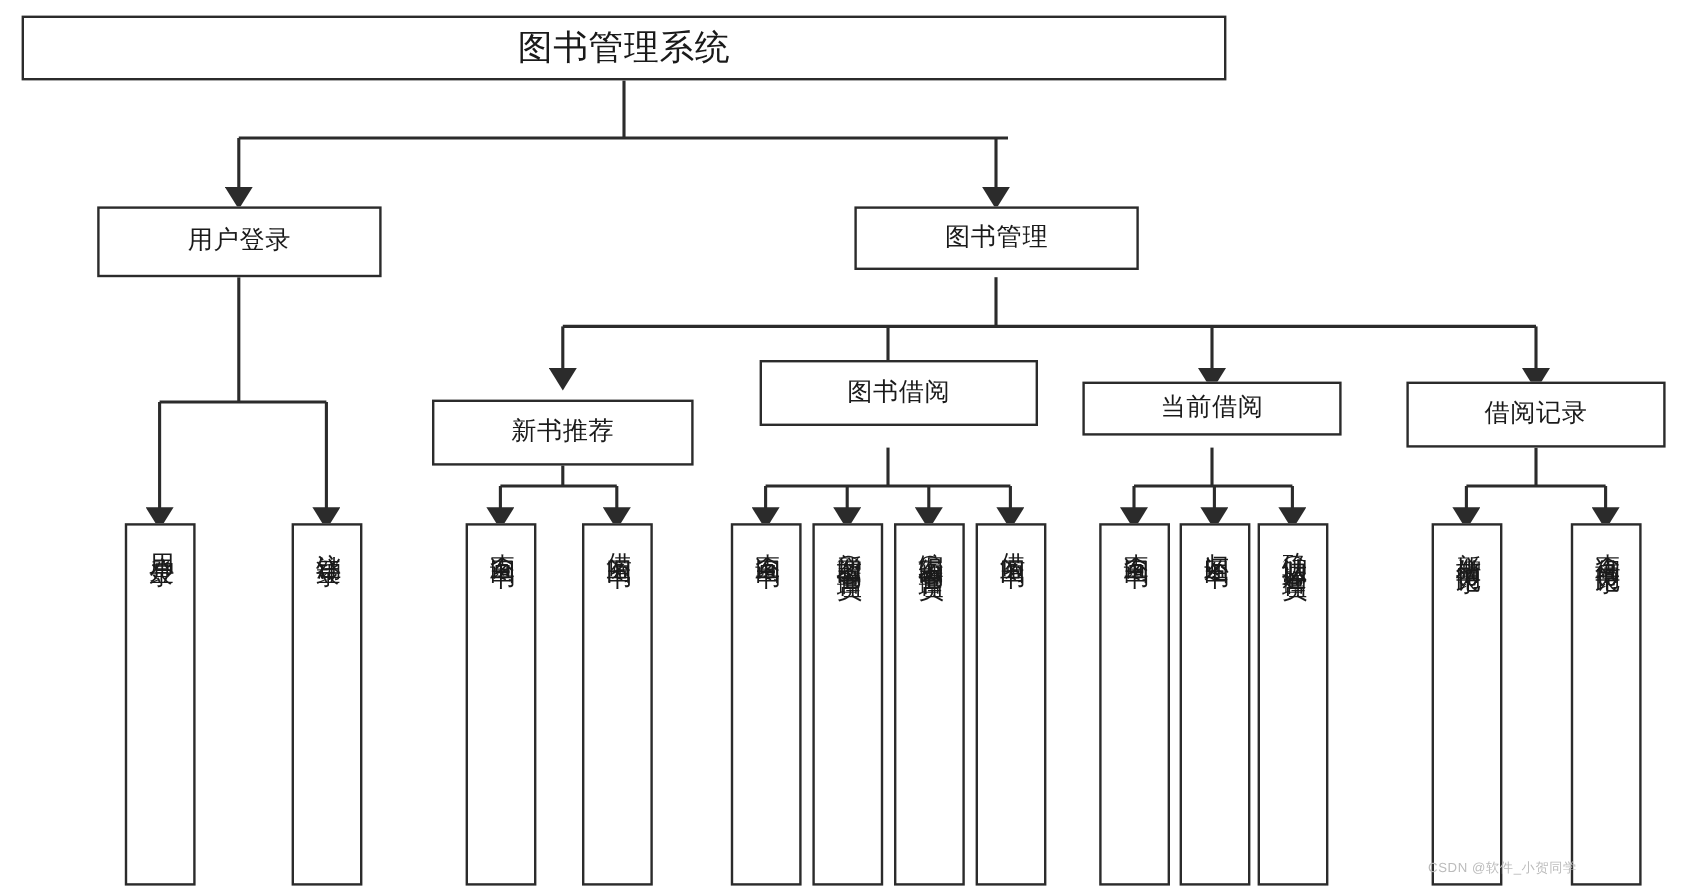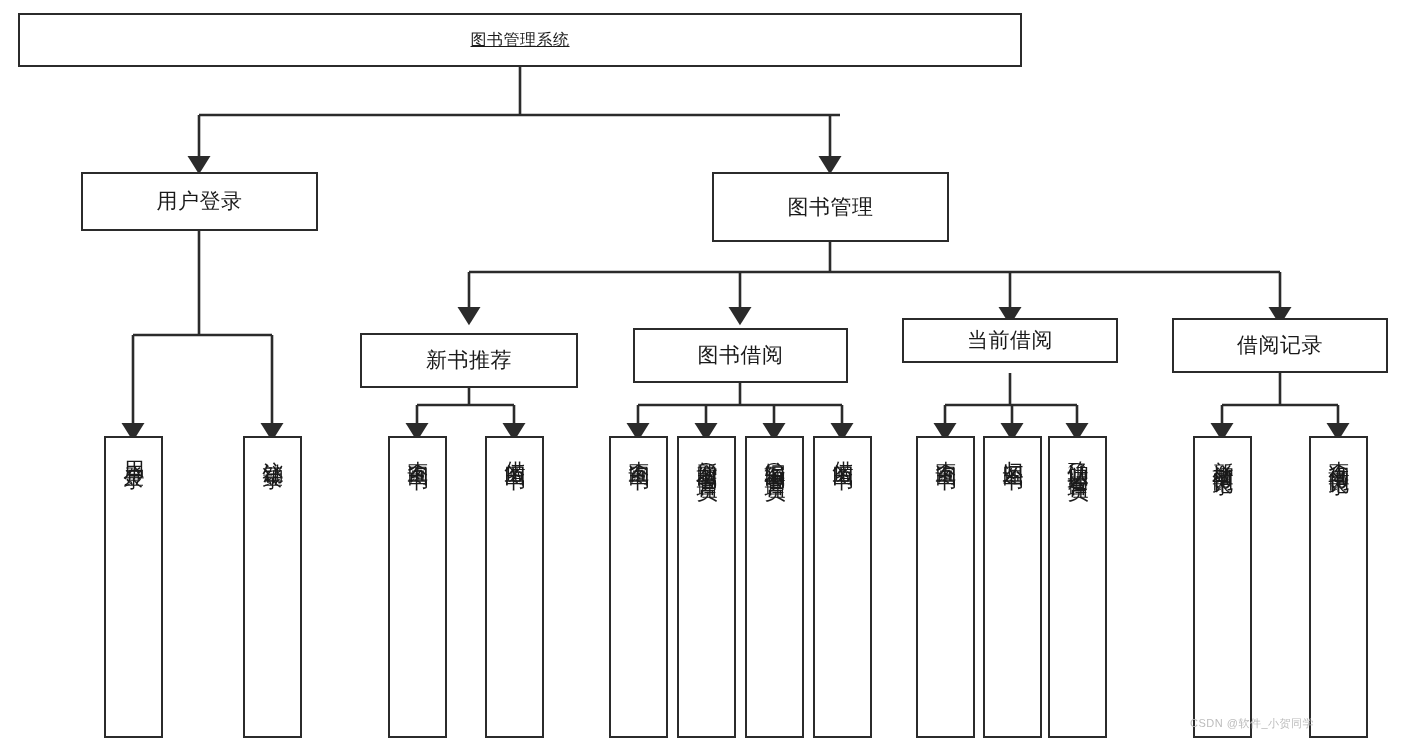--- a/index.html
+++ b/index.html
@@ -50,21 +50,21 @@
     align-items: flex-start;
     padding-top: 6px;
   }
   .node.vertical .label {
     writing-mode: vertical-rl;
     text-orientation: upright;
     font-size: 21px;
     letter-spacing: 3px;
     margin: 0 auto;
   }
-  .node.root .label { font-size: 16px; text-decoration: underline; }
+  .node.root .label { font-size: 29px; }
   .watermark {
     position: absolute;
     color: #bcbcbc;
     font-size: 11px;
     letter-spacing: 0.5px;
     white-space: nowrap;
     font-family: "Liberation Sans", "DejaVu Sans", sans-serif;
   }
 </style>
 </head>
@@ -123,29 +123,29 @@
   </svg>
 
   <div class="node horizontal root" style="left:18px; top:13px; width:1004px; height:54px;">
     <span class="label">图书管理系统</span>
   </div>
 
   <div class="node horizontal" style="left:81px; top:172px; width:237px; height:59px;">
     <span class="label">用户登录</span>
   </div>
 
-  <div class="node horizontal" style="left:712px; top:172px; width:237px; height:70px;">
+  <div class="node horizontal" style="left:712px; top:172px; width:237px; height:53px;">
     <span class="label">图书管理</span>
   </div>
 
   <div class="node horizontal" style="left:360px; top:333px; width:218px; height:55px;">
     <span class="label">新书推荐</span>
   </div>
 
-  <div class="node horizontal" style="left:633px; top:328px; width:215px; height:55px;">
+  <div class="node horizontal" style="left:633px; top:300px; width:232px; height:55px;">
     <span class="label">图书借阅</span>
   </div>
 
   <div class="node horizontal" style="left:902px; top:318px; width:216px; height:45px;">
     <span class="label">当前借阅</span>
   </div>
 
   <div class="node horizontal" style="left:1172px; top:318px; width:216px; height:55px;">
     <span class="label">借阅记录</span>
   </div>

